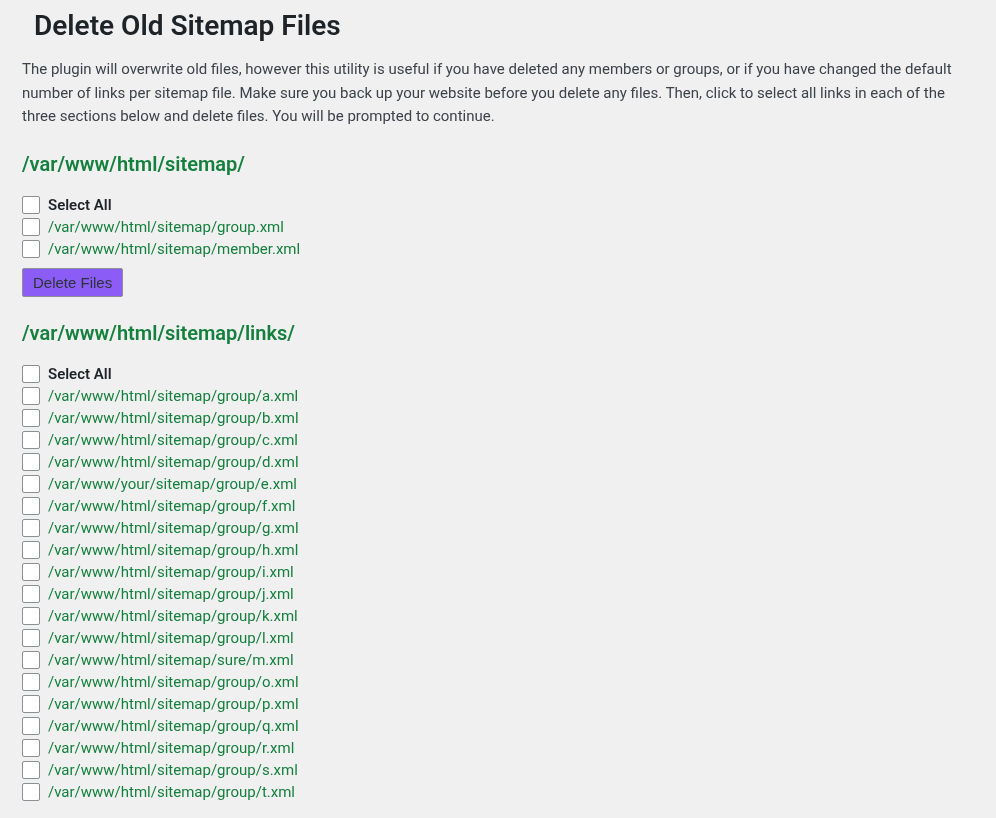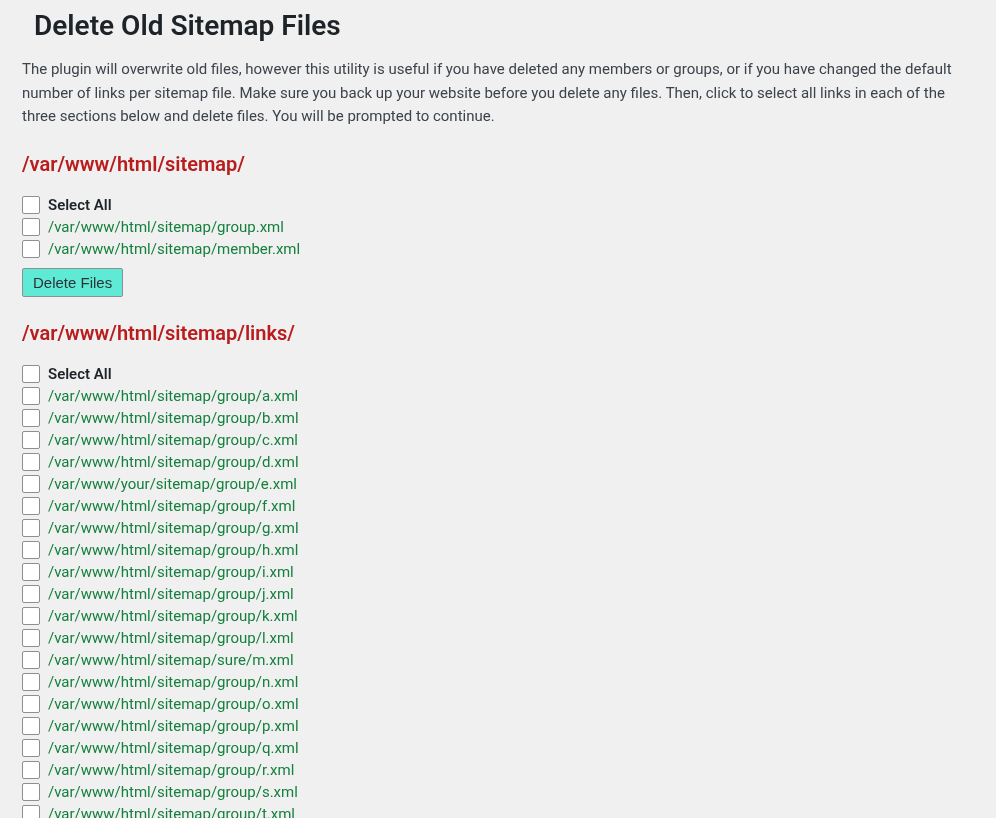--- a/index.html
+++ b/index.html
@@ -23,21 +23,21 @@
     p.description {
       font-size: 15px;
       line-height: 1.55;
       color: #3c434a;
       margin: 0 0 20px 0;
     }
     h2.section-title {
       font-size: 20px;
       font-weight: 600;
       margin: 24px 0 18px 0;
-      color: #b91c1c;
+      color: #15803d;
     }
     .file-row {
       display: flex;
       align-items: flex-end;
       margin-bottom: 0px;
       line-height: 22px;
     }
     .file-row input[type="checkbox"] {
       width: 18px;
       height: 18px;
@@ -55,21 +55,21 @@
       color: #15803d;
     }
     .file-row .label.bold {
       font-weight: 600;
       color: #1d2327;
     }
     button.delete-btn {
       margin-top: 8px;
       padding: 5px 10px;
       font-size: 15px;
-      background: #5eead4;
+      background: #8b5cf6;
       border: 1px solid #8c8f94;
       border-radius: 2px;
       cursor: pointer;
       color: #2c3338;
     }
     .section {
       margin-bottom: 8px;
     }
   </style>
 </head>
@@ -143,24 +143,20 @@
       <div class="file-row">
         <input type="checkbox" style="">
         <span class="label">/var/www/html/sitemap/group/l.xml</span>
       </div>
       <div class="file-row">
         <input type="checkbox" style="">
         <span class="label">/var/www/html/sitemap/sure/m.xml</span>
       </div>
       <div class="file-row">
         <input type="checkbox" style="">
-        <span class="label">/var/www/html/sitemap/group/n.xml</span>
-      </div>
-      <div class="file-row">
-        <input type="checkbox" style="">
         <span class="label">/var/www/html/sitemap/group/o.xml</span>
       </div>
       <div class="file-row">
         <input type="checkbox" style="">
         <span class="label">/var/www/html/sitemap/group/p.xml</span>
       </div>
       <div class="file-row">
         <input type="checkbox" style="">
         <span class="label">/var/www/html/sitemap/group/q.xml</span>
       </div>

